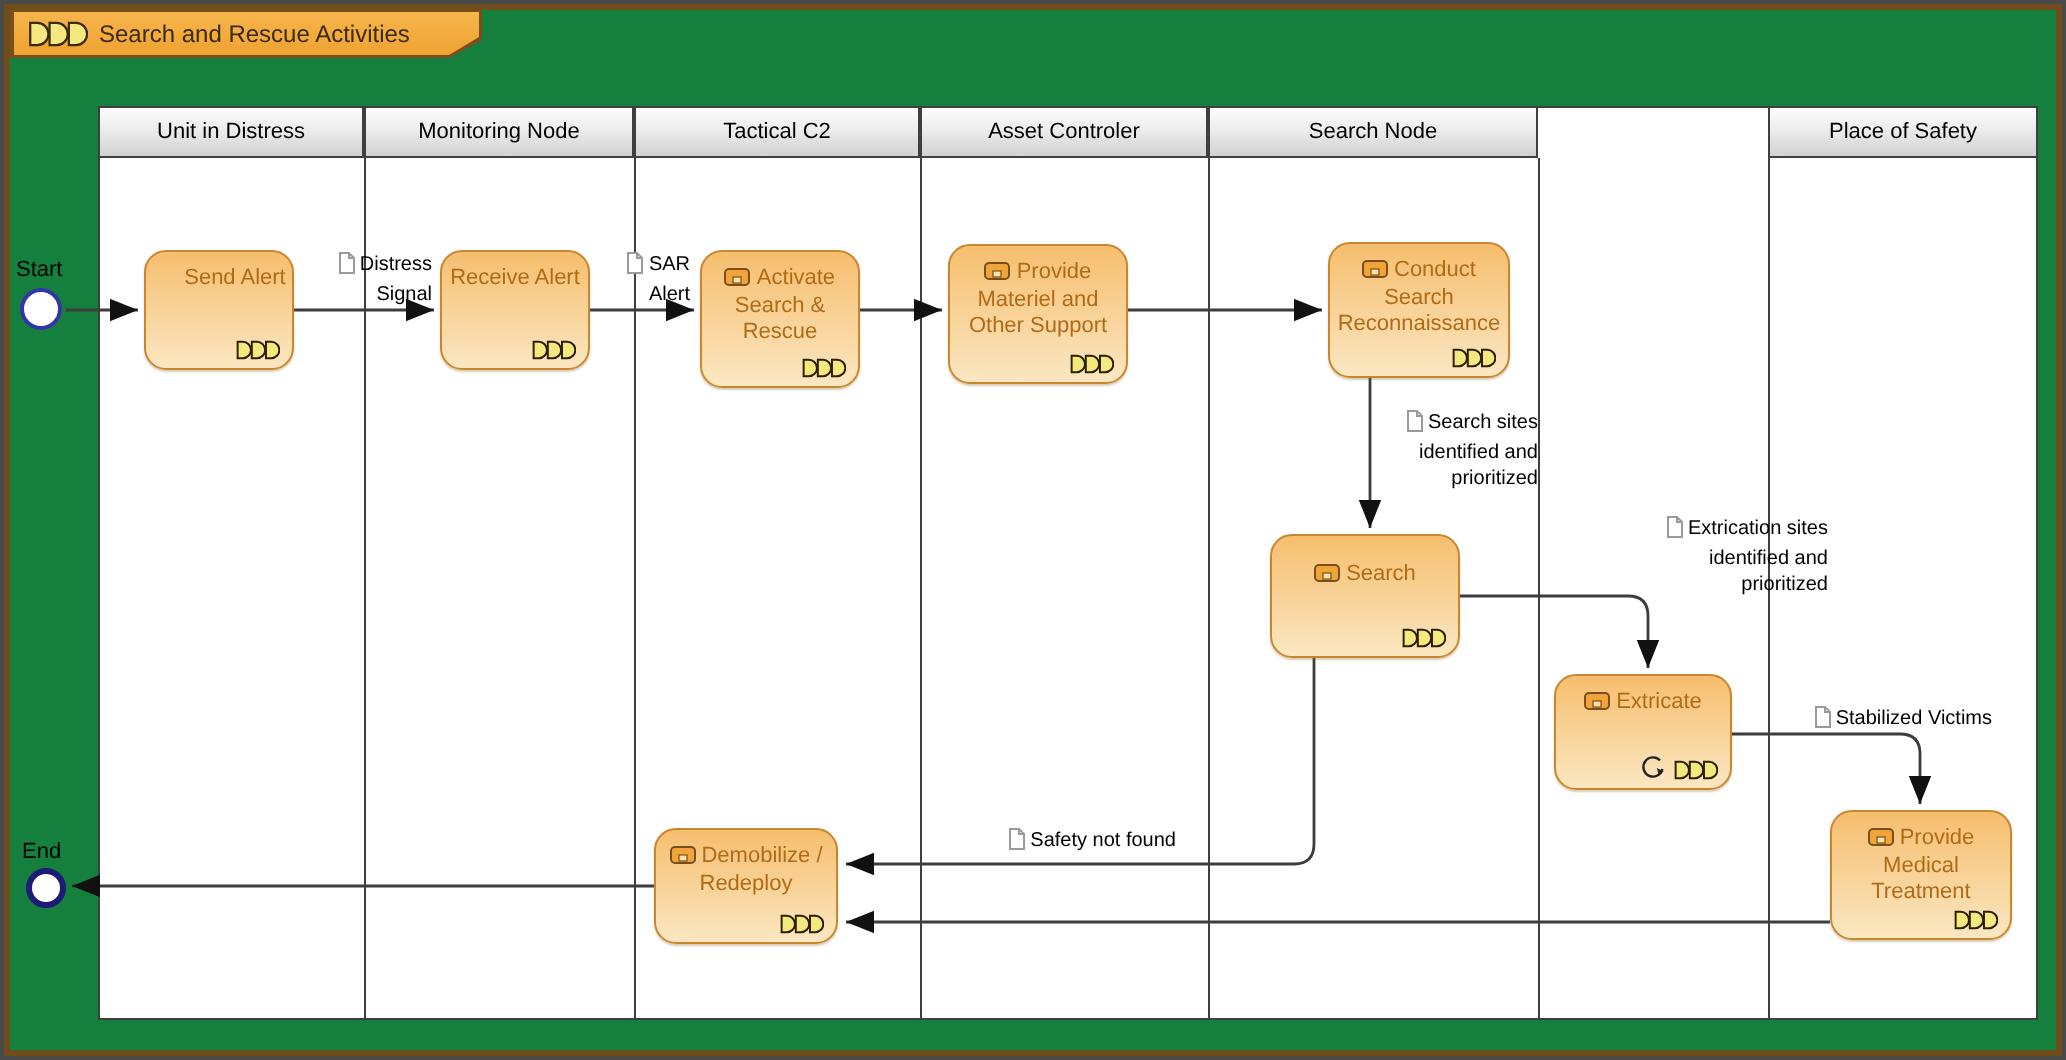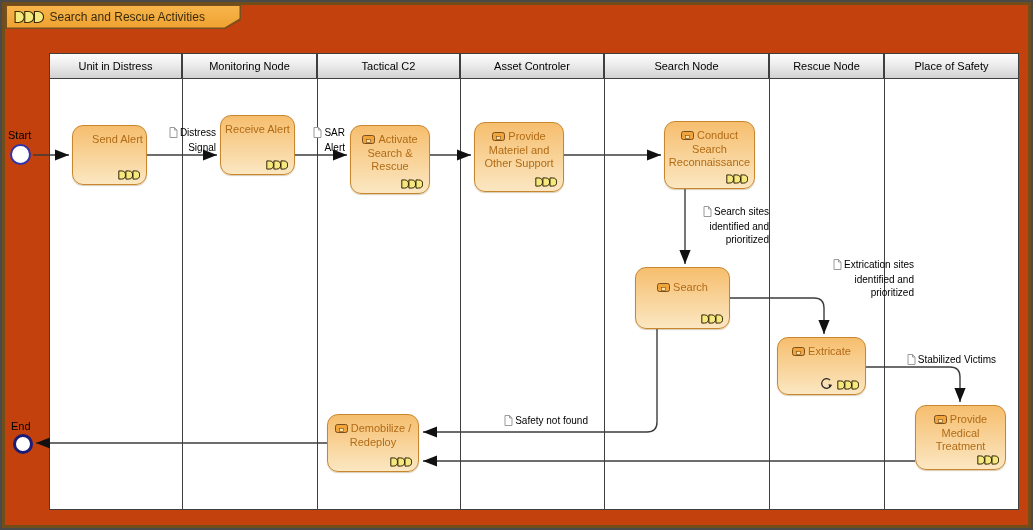--- a/index.html
+++ b/index.html
@@ -1,16 +1,16 @@
 <!DOCTYPE html>
 <html><head>
 <meta charset="utf-8">
 <style>
   html,body{margin:0;padding:0;background:#fff;}
-  .page{position:relative;width:1033px;height:530px;background:#c2410c;border:2px solid #4a4a4a;
+  .page{position:relative;width:1033px;height:530px;background:#15803d;border:2px solid #4a4a4a;
         box-sizing:border-box;font-family:"Liberation Sans",sans-serif;overflow:hidden;}
   .frame-inner{position:absolute;inset:0;border:3px solid #6F4E1C;pointer-events:none;z-index:50;}
 
   
   .title-tab{position:absolute;left:3px;top:2px;width:236px;height:25px;z-index:40;
     clip-path:polygon(0 0,100% 0,100% calc(100% - 9px),calc(100% - 16px) 100%,0 100%);
     background:#7A4F1D;}
   .title-tab-fill{position:absolute;inset:1.5px;
     clip-path:polygon(0 0,100% 0,100% calc(100% - 9px),calc(100% - 15px) 100%,0 100%);
     background:linear-gradient(#F7B54B,#EFA231);display:flex;align-items:center;}
@@ -76,23 +76,20 @@
       <span>Monitoring Node</span>
     </div>
   <div class="lane-header" style="left:315px;width:143px;">
       <span>Tactical C2</span>
     </div>
   <div class="lane-header" style="left:458px;width:144px;">
       <span>Asset Controler</span>
     </div>
   <div class="lane-header" style="left:602px;width:165px;">
       <span>Search Node</span>
-    </div>
-  <div class="lane-header" style="left:767px;width:115px;">
-      <span>Rescue Node</span>
     </div>
   <div class="lane-header" style="left:882px;width:135px;">
       <span>Place of Safety</span>
     </div>
   <div class="lane-div" style="left:180px;"></div>
   <div class="lane-div" style="left:315px;"></div>
   <div class="lane-div" style="left:458px;"></div>
   <div class="lane-div" style="left:602px;"></div>
   <div class="lane-div" style="left:767px;"></div>
   <div class="lane-div" style="left:882px;"></div>
@@ -127,21 +124,21 @@
     <div class="act-label"><span>Send Alert</span></div>
     <span class="ddd"><svg width="22" height="10" viewBox="0 0 27 12">
           <g fill="#F5E87E" stroke="#2b1f00" stroke-width="1.2">
             <path d="M1,1 h3.2 a5,5 0 0 1 0,10 h-3.2 z"></path>
             <path d="M9.7,1 h3.2 a5,5 0 0 1 0,10 h-3.2 z"></path>
             <path d="M18.4,1 h3.2 a5,5 0 0 1 0,10 h-3.2 z"></path>
           </g>
         </svg></span>
   </div>
 
-  <div class="activity" style="left:218px;top:113px;width:75px;height:60px;">
+  <div class="activity" style="left:218px;top:123px;width:75px;height:60px;">
     <div class="act-label"><span>Receive Alert</span></div>
     <span class="ddd"><svg width="22" height="10" viewBox="0 0 27 12">
           <g fill="#F5E87E" stroke="#2b1f00" stroke-width="1.2">
             <path d="M1,1 h3.2 a5,5 0 0 1 0,10 h-3.2 z"></path>
             <path d="M9.7,1 h3.2 a5,5 0 0 1 0,10 h-3.2 z"></path>
             <path d="M18.4,1 h3.2 a5,5 0 0 1 0,10 h-3.2 z"></path>
           </g>
         </svg></span>
   </div>
 

